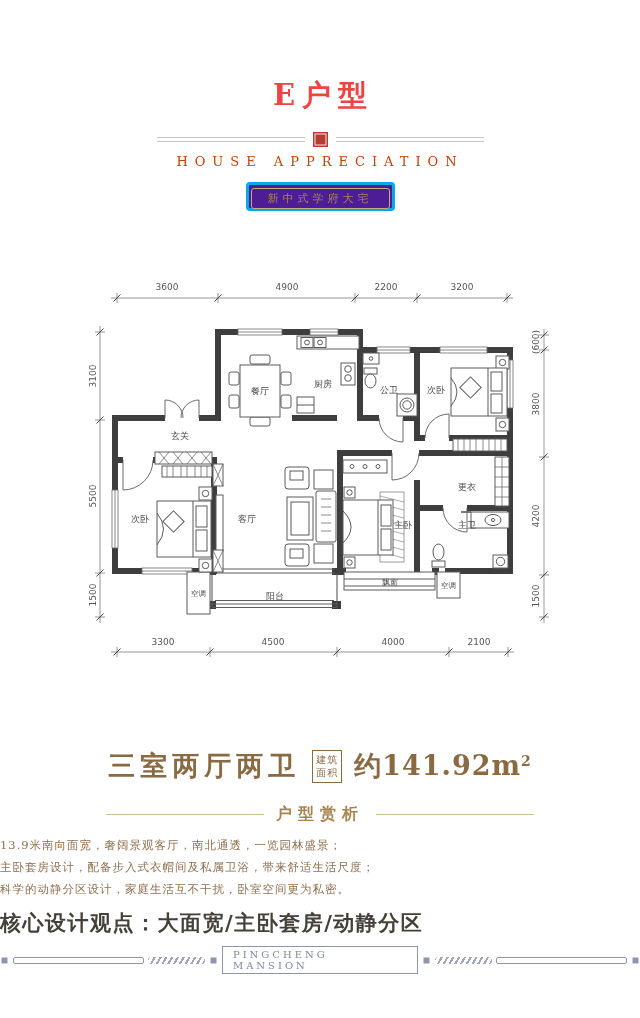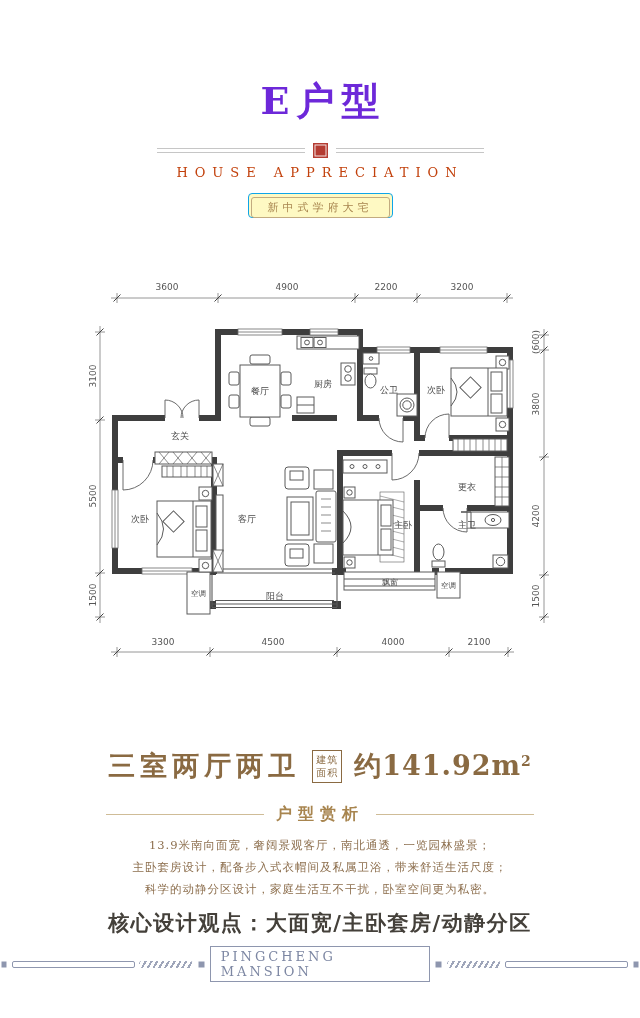--- a/index.html
+++ b/index.html
@@ -1,57 +1,57 @@
 <!DOCTYPE html>
 <html><head>
 <meta charset="utf-8">
 <style>
   html,body{margin:0;padding:0;background:#fff;}
   .page{position:relative;width:640px;height:1018px;background:#fff;overflow:hidden;
         font-family:"DejaVu Sans",sans-serif;}
   
   .header{position:absolute;top:76px;left:0;width:640px;text-align:center;}
-  .title{font-family:"DejaVu Serif",serif;font-size:38px;font-weight:bold;color:#6d28d9;
+  .title{font-family:"DejaVu Serif",serif;font-size:29px;font-weight:bold;color:#ef4444;
          letter-spacing:7px;margin:0 0 16px 7px;}
   .divider{margin-top:9px;display:flex;align-items:center;justify-content:center;gap:8px;}
   .dline{width:148px;height:3px;border-top:1px solid #c6c6c6;border-bottom:1px solid #c6c6c6;}
   .seal{width:15px;height:15px;background:#b43c32;box-shadow:inset 0 0 0 1.5px #b43c32,inset 0 0 0 2.5px rgba(255,255,255,.85);}
   .subtitle{margin-top:7px;font-family:"DejaVu Serif",serif;font-size:13px;color:#c2410c;
             letter-spacing:7px;}
   .badge-wrap{margin-top:13px;}
-  .badge{display:inline-block;border:1px solid #0ea5e9;border-radius:4px;padding:2px;background:#fef9c3;}
+  .badge{display:inline-block;border:3px solid #0ea5e9;border-radius:4px;padding:2px;background:#4c1d95;}
   .badge-inner{border:1px solid #c2ab80;border-radius:3px;padding:3px 16px;font-size:11px;
                color:#a8854f;letter-spacing:4px;font-family:"DejaVu Serif",serif;}
   
   .plan{position:absolute;top:268px;left:47px;}
   
   .summary{position:absolute;top:748px;left:0;width:640px;display:flex;align-items:center;
            justify-content:center;gap:12px;color:#8a6a42;}
   .layout-name{font-family:"DejaVu Serif",serif;font-size:27px;font-weight:bold;letter-spacing:5px;}
   .area-badge{display:flex;flex-direction:column;border:1px solid #8a6a42;padding:2px 3px;
               font-size:10px;line-height:1.35;letter-spacing:1px;color:#8a6a42;}
   .area-value{font-family:"DejaVu Serif",serif;font-size:27px;font-weight:bold;letter-spacing:1px;}
   .area-value .sup{font-size:14px;vertical-align:9px;}
   
-  .analysis{position:absolute;top:804px;left:0;width:640px;text-align:center;}
+  .analysis{position:absolute;top:804px;left:0;width:640px;}
   .an-head{display:flex;align-items:center;justify-content:center;gap:12px;}
   .an-line{width:158px;height:1px;background:#cfbc97;}
   .an-title{font-family:"DejaVu Serif",serif;font-size:16px;font-weight:bold;color:#a8854f;letter-spacing:6px;}
   .an-body{margin-top:9px;font-family:"DejaVu Serif",serif;font-size:11.5px;line-height:22px;
            color:#8d6f4e;letter-spacing:1px;}
   .an-core{margin-top:9px;font-family:"DejaVu Serif",serif;font-size:21px;font-weight:bold;
            color:#44403a;letter-spacing:1.5px;}
   
   .footer{position:absolute;top:946px;left:0;width:640px;display:flex;align-items:center;
           justify-content:center;gap:4px;}
   .knot{width:9px;height:9px;background:#8e96ae;box-shadow:inset 0 0 0 1.5px #fff,inset 0 0 0 3px #8e96ae;}
   .fbar{width:130px;height:5px;background:#fff;border:1px solid #8e96ae;border-radius:2px;}
   .braid{width:58px;height:7px;border-radius:3px;
          background:repeating-linear-gradient(120deg,#8e96ae 0 2px,#fff 2px 5px);opacity:.85;}
-  .brand-box{border:1px solid #8e96ae;background:#fff;padding:2px 10px;font-size:13px;
+  .brand-box{border:1px solid #8e96ae;background:#fff;padding:2px 10px;font-size:10px;
              letter-spacing:3px;color:#7d87a3;font-family:"DejaVu Serif",serif;}
   svg text{font-family:"DejaVu Sans",sans-serif;}
 </style>
 </head>
 <body>
 
 <div class="page">
 
   <div class="header">
     <div class="title">E户型</div>

